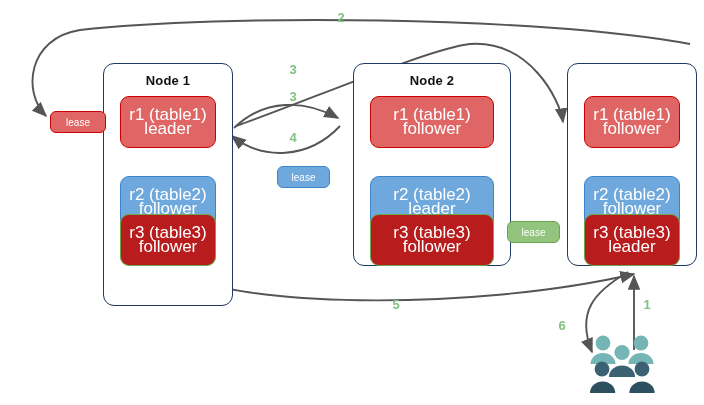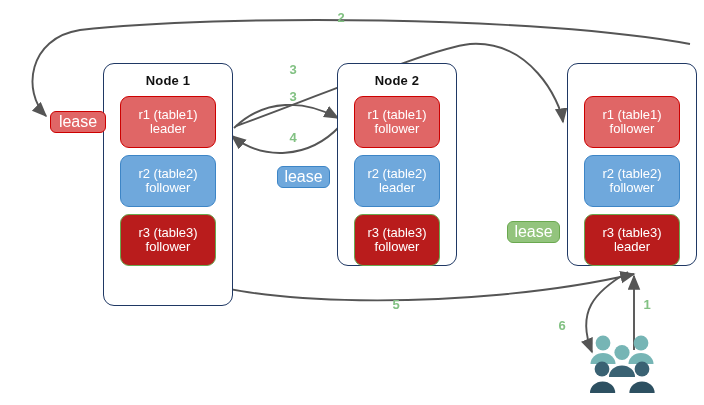--- a/index.html
+++ b/index.html
@@ -7,28 +7,28 @@
        font-family:"Liberation Sans","DejaVu Sans",sans-serif;}
   #stage{position:absolute;left:0;top:0;width:704px;height:405px;}
   svg#wires{position:absolute;left:0;top:0;width:704px;height:405px;}
 
   .node-box{position:absolute;box-sizing:border-box;border:1.6px solid #1f3864;
             border-radius:11px;background:#ffffff;}
   .node-title{position:absolute;left:0;right:0;top:9px;text-align:center;
               font-size:13px;font-weight:bold;color:#111111;letter-spacing:.2px;}
   .replica{position:absolute;left:16px;right:16px;height:52px;border-radius:9px;
            display:flex;flex-direction:column;align-items:center;justify-content:center;
-           color:#ffffff;font-size:13px;line-height:14px;text-align:center;
+           color:#ffffff;font-size:17px;line-height:14px;text-align:center;
            box-sizing:border-box;}
   .rep-red{background:#e06666;border:1.6px solid #cc0000;}
-  .rep-blue{background:#6fa8dc;border:1.6px solid #3d85c6;}
+  .rep-blue{background:#6fa8dc;border:1.6px solid #3d85c6;margin-top:21px;}
   .rep-green{background:#b91c1c;border:1.6px solid #6aa84f;}
 
   .lease{position:absolute;height:22px;border-radius:6px;display:flex;
-         align-items:center;justify-content:center;color:#ffffff;font-size:16px;
+         align-items:center;justify-content:center;color:#ffffff;font-size:10px;
          box-sizing:border-box;}
   .lease-red{background:#e06666;border:1.6px solid #cc0000;}
   .lease-blue{background:#6fa8dc;border:1.6px solid #3d85c6;}
   .lease-green{background:#93c47d;border:1.6px solid #6aa84f;}
 
   .step{position:absolute;color:#82c183;font-size:13px;font-weight:bold;
         text-align:center;width:20px;}
 
   #people{position:absolute;left:586px;top:334px;width:72px;height:60px;}
 </style>
@@ -70,21 +70,21 @@
     <div class="replica rep-blue" style="top:91px;">
       <span>r2 (table2)</span>
       <span>follower</span>
     </div>
     <div class="replica rep-green" style="top:150px;">
       <span>r3 (table3)</span>
       <span>follower</span>
     </div>
   </div>
 
-  <div class="node-box" style="left:337px;top:63px;width:120px;height:203px;">
+  <div class="node-box" style="left:353px;top:63px;width:158px;height:203px;">
     <div class="node-title">Node 2</div>
     <div class="replica rep-red" style="top:32px;">
       <span>r1 (table1)</span>
       <span>follower</span>
     </div>
     <div class="replica rep-blue" style="top:91px;">
       <span>r2 (table2)</span>
       <span>leader</span>
     </div>
     <div class="replica rep-green" style="top:150px;">

